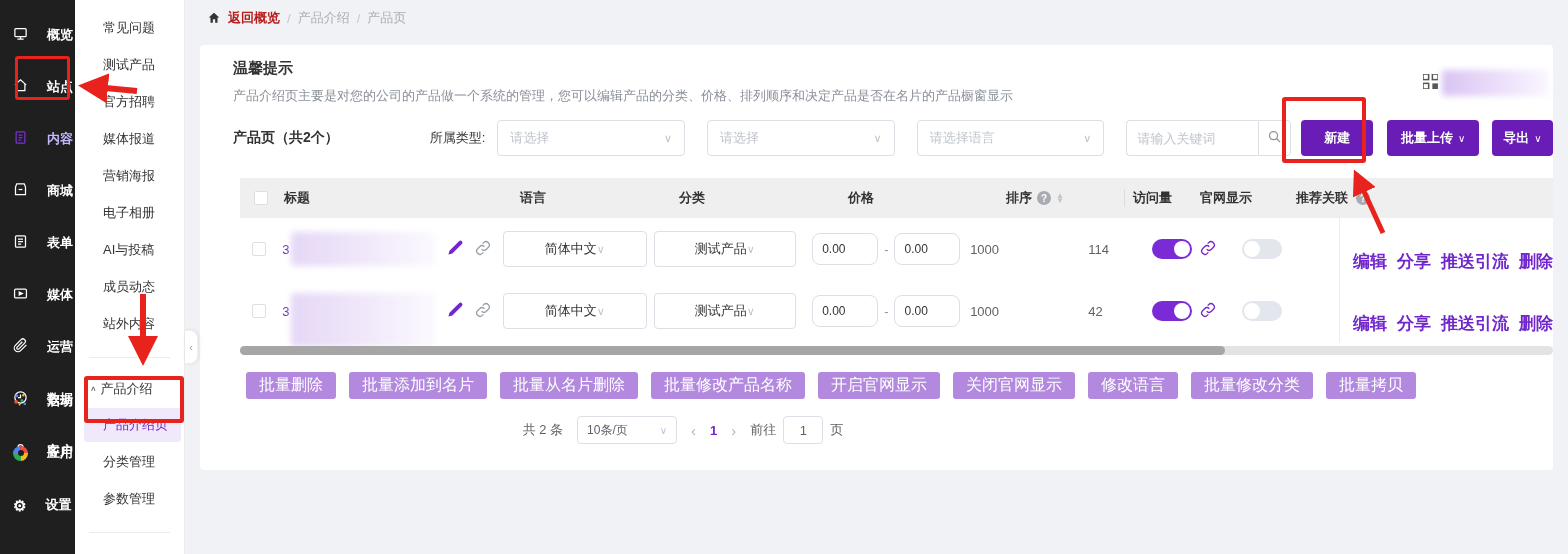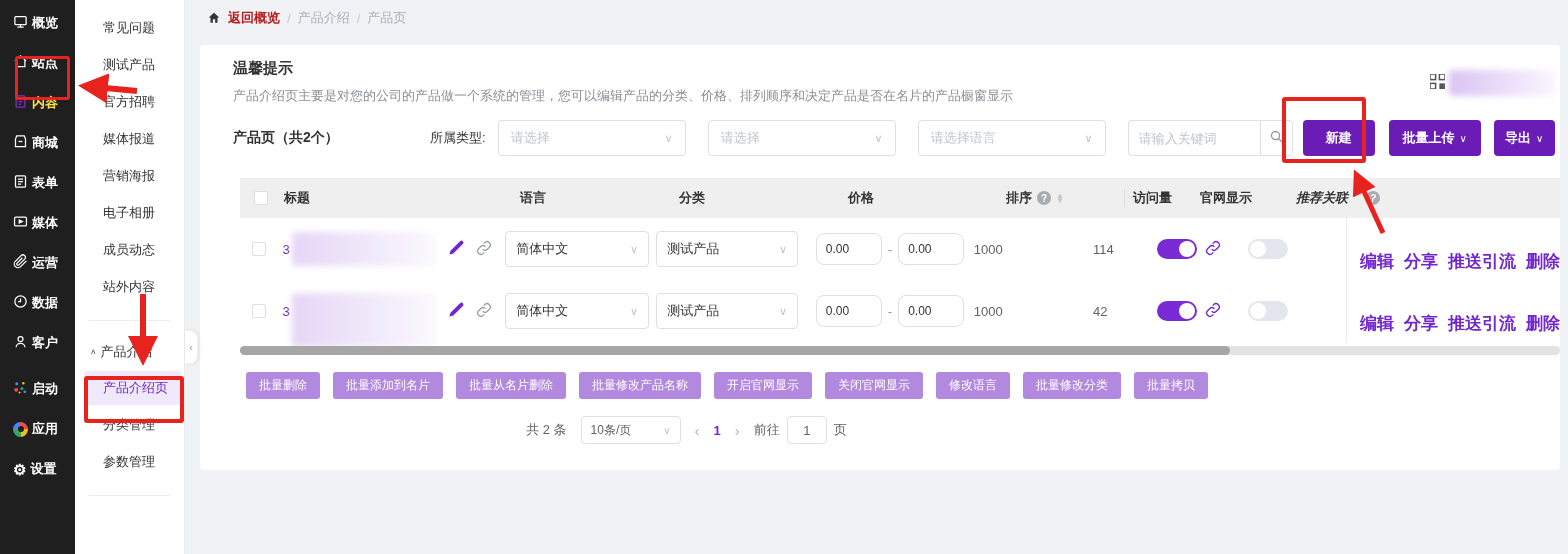--- a/index.html
+++ b/index.html
@@ -6,23 +6,23 @@
   html,body { width:1568px; height:554px; }
   body {
     position: relative;
     font-family: "Liberation Sans", sans-serif;
     background: #f0f2f5;
     overflow: hidden;
     color: #333;
   }
   
   .dark-sidebar { position:absolute; left:0; top:0; width:75px; height:554px; background:#1f1f1f; z-index:5; }
-  .ds-item { display:flex; align-items:center; gap:4px; padding:14px 0 8px 13px; color:#fff; font-size:13px; font-weight:700; cursor:pointer; }
+  .ds-item { display:flex; align-items:center; gap:19px; padding:26px 0 8px 13px; color:#fff; font-size:13px; font-weight:700; cursor:pointer; }
   .ds-item svg { flex:0 0 auto; }
-  .ds-item.active { color:#fde047; }
+  .ds-item.active { color:#c4b5fd; }
   .ds-bottom { position:absolute; left:0; top:366px; width:75px; }
   .gear-glyph { font-size:15px; line-height:1; color:#fff; }
   .apps-circle { width:15px; height:15px; border-radius:50%;
      background: conic-gradient(#e9503e 0 25%, #f5b921 25% 50%, #35a853 50% 75%, #4f84f7 75% 100%); position:relative; }
   .apps-circle::after { content:""; position:absolute; left:4.5px; top:4.5px; width:6px; height:6px; border-radius:50%; background:#1f1f1f; }
   
   .submenu { position:absolute; left:75px; top:0; width:110px; height:554px; background:#fff; z-index:4; border-right:1px solid #ececec; }
   .sub-item { padding:9.5px 0 9.5px 28px; font-size:13px; color:#333; cursor:pointer; white-space:nowrap; }
   .sub-item:first-child { padding-top:19px; }
   .sub-divider { border-top:1px solid #ececec; margin:14px 14px; }
@@ -30,21 +30,21 @@
   .caret-up { font-size:9px; color:#606266; transform:scaleY(.8); }
   .sub-item.active { background:#f0e8fb; color:#7127cc; margin:2px 3px 2px 9px; border-radius:3px; padding:8px 0 8px 19px; }
   .collapse-handle { position:absolute; left:185px; top:330px; width:13px; height:34px; background:#fff; border:1px solid #eee; border-left:none; border-radius:0 8px 8px 0; box-shadow:1px 0 4px rgba(0,0,0,.08); display:flex; align-items:center; justify-content:center; color:#9aa0a6; font-size:11px; z-index:6; cursor:pointer; }
   
   .main { position:absolute; left:186px; top:0; right:0; height:554px; }
   .breadcrumb { display:flex; align-items:center; gap:7px; padding:9px 0 0 21px; font-size:13px; }
   .bc-home { display:flex; align-items:center; color:#333; }
   .bc-back { font-weight:700; color:#b91c1c; cursor:pointer; }
   .bc-sep { color:#c3c7ce; }
   .bc-light { color:#a9aeb8; cursor:pointer; }
-  .card { position:absolute; left:14px; right:8px; top:45px; height:425px; background:#fff; border-radius:4px; }
+  .card { position:absolute; left:14px; right:15px; top:45px; height:425px; background:#fff; border-radius:4px; }
   .card-inner { padding:14px 0 0 33px; position:relative; height:100%; }
   .tip-title { font-size:15px; font-weight:700; color:#333; }
   .tip-desc { margin-top:9px; font-size:13px; color:#8a8f99; }
   
   .toolbar { display:flex; align-items:center; margin-top:15px; height:36px; }
   .count-label { font-size:14px; font-weight:700; color:#333; width:197px; }
   .type-label { font-size:13px; color:#333; margin-right:12px; white-space:nowrap; }
   .sel { width:188px; height:36px; border:1px solid #dcdfe6; border-radius:4px; display:flex; align-items:center; justify-content:space-between; padding:0 12px; font-size:13px; color:#bfc4cc; margin-right:22px; background:#fff; cursor:pointer; }
   .sel .chev { color:#c0c4cc; font-size:11px; }
   .kw-wrap { display:flex; margin-right:10px; }
@@ -65,46 +65,46 @@
   .thead { height:40px; background:#efefef; font-size:13px; font-weight:700; color:#333; }
   .tbody-row { height:62px; font-size:13px; color:#606266; position:relative; }
   .col-check { width:28px; display:flex; justify-content:flex-end; }
   .col-title { width:244px; padding-left:16px; display:flex; align-items:center; }
   .col-lang  { width:160px; padding-left:8px; }
   .col-cat   { width:168px; padding-left:7px; }
   .col-price { width:156px; padding-left:8px; display:flex; align-items:center; gap:6px; }
   .col-sort  { width:128px; padding-left:10px; display:flex; align-items:center; gap:5px; }
   .col-visits{ width:72px; padding-left:8px; }
   .col-site  { width:94px; padding-left:4px; display:flex; align-items:center; gap:8px; }
-  .col-rec   { width:110px; padding-left:6px; display:flex; align-items:center; gap:18px;font-style:italic; }
+  .col-rec   { width:110px; padding-left:6px; display:flex; align-items:center; gap:8px; }
   .col-ops   { flex:1; padding-left:13px; display:flex; align-items:center; gap:10px; align-self:stretch; }
   .thead .col-visits { border-left:1px solid #dcdcdc; height:18px; display:flex; align-items:center; }
   .col-ops.bordered { border-left:1px solid #ececec; }
   .cb { width:14px; height:14px; border:1px solid #dcdfe6; border-radius:2px; background:#fff; cursor:pointer; }
   .help-icon { width:14px; height:14px; border-radius:50%; background:#a8abb2; color:#fff; font-size:10px; font-weight:700; display:inline-flex; align-items:center; justify-content:center; }
   .sort-carets { display:inline-flex; flex-direction:column; line-height:.5; font-size:8px; color:#c0c4cc; gap:1px; }
   .title-prefix { color:#7127cc; font-size:13px; }
   .blob { width:144px; height:34px; margin-left:2px; border-radius:4px; background:linear-gradient(90deg,#e5d7f6,#f1e9fa 55%,#fbf9fe); filter:blur(3px); }
   .blob.tall { height:54px; transform:translateY(9px); }
   .row-icons { display:flex; align-items:center; gap:11px; margin-left:12px; }
-  .sel-sm { width:144px; height:36px; border:1px solid #dcdfe6; border-radius:4px; display:flex; align-items:center; justify-content:space-between; padding:0 10px; font-size:13px; color:#333; background:#fff; cursor:pointer; }
+  .sel-sm { width:144px; height:36px; border:1px solid #dcdfe6; border-radius:4px; display:flex; align-items:center; justify-content:center; padding:0 10px; font-size:13px; color:#333; background:#fff; cursor:pointer; }
   .price-input { width:66px; height:32px; border:1px solid #dcdfe6; border-radius:8px; padding:0 9px; font-size:12px; color:#333; outline:none; }
   .dash { color:#909399; }
   .toggle { width:40px; height:20px; border-radius:10px; position:relative; cursor:pointer; flex:0 0 auto; }
   .toggle.on { background:#7b2bd6; }
   .toggle.on .knob { position:absolute; right:2px; top:2px; width:16px; height:16px; border-radius:50%; background:#fff; }
   .toggle.off { background:#e3e6ec; }
   .toggle.off .knob { position:absolute; left:2px; top:2px; width:16px; height:16px; border-radius:50%; background:#fff; }
   .action-link { color:#7127cc; font-size:17px; font-weight:600; cursor:pointer; white-space:nowrap;margin-top:24px; }
   
   .hscroll { margin-left:7px; margin-top:4px; height:9px; background:#e3e3e3; border-radius:5px; position:relative; }
   .hscroll .thumb { position:absolute; left:0; top:0; height:9px; width:75%; background:#a6a6a6; border-radius:5px; cursor:pointer; }
   
   .batch-row { display:flex; gap:13px; margin-top:17px; margin-left:13px; }
-  .batch-btn { height:27px; padding:0 13px; border:none; border-radius:3px; background:#b289de; color:#fff; font-size:12px; display:flex; align-items:center; cursor:pointer; font-family:"Liberation Sans",sans-serif; white-space:nowrap; }
+  .batch-btn { height:27px; padding:0 13px; border:none; border-radius:3px; background:#b289de; color:#fff; font-size:16px; display:flex; align-items:center; cursor:pointer; font-family:"Liberation Sans",sans-serif; white-space:nowrap; }
   
   .pager { display:flex; align-items:center; justify-content:center; gap:14px; margin-top:17px; margin-right:420px; font-size:13px; color:#606266; }
   .pp-select { width:100px; height:28px; border:1px solid #dcdfe6; border-radius:4px; display:flex; align-items:center; justify-content:space-between; padding:0 9px; font-size:12px; color:#606266; background:#fff; cursor:pointer; }
   .pg-arrow { color:#b0b3b8; font-size:15px; cursor:pointer; }
   .pg-cur { color:#7127cc; font-weight:700; cursor:pointer; }
   .goto-wrap { display:flex; align-items:center; gap:7px; }
   .goto-input { width:40px; height:28px; border:1px solid #dcdfe6; border-radius:4px; text-align:center; font-size:13px; color:#606266; outline:none; }
   
   .anno-box { position:absolute; border:4px solid #e8231d; border-radius:3px; z-index:40; pointer-events:none; }
   #anno-box-content { left:15px; top:56px; width:55px; height:44px; border-width:3px; }
@@ -200,20 +200,21 @@
   </div>
 </nav>
 
 <nav class="submenu">
   <div class="sub-item">常见问题</div>
   <div class="sub-item">测试产品</div>
   <div class="sub-item">官方招聘</div>
   <div class="sub-item">媒体报道</div>
   <div class="sub-item">营销海报</div>
   <div class="sub-item">电子相册</div>
+  <div class="sub-item">AI与投稿</div>
   <div class="sub-item">成员动态</div>
   <div class="sub-item">站外内容</div>
   <div class="sub-divider"></div>
   <div class="sub-group">
     <span class="caret-up">∧</span>
     <span>产品介绍</span>
   </div>
   <div class="sub-item active">产品介绍页</div>
   <div class="sub-item">分类管理</div>
   <div class="sub-item">参数管理</div>

